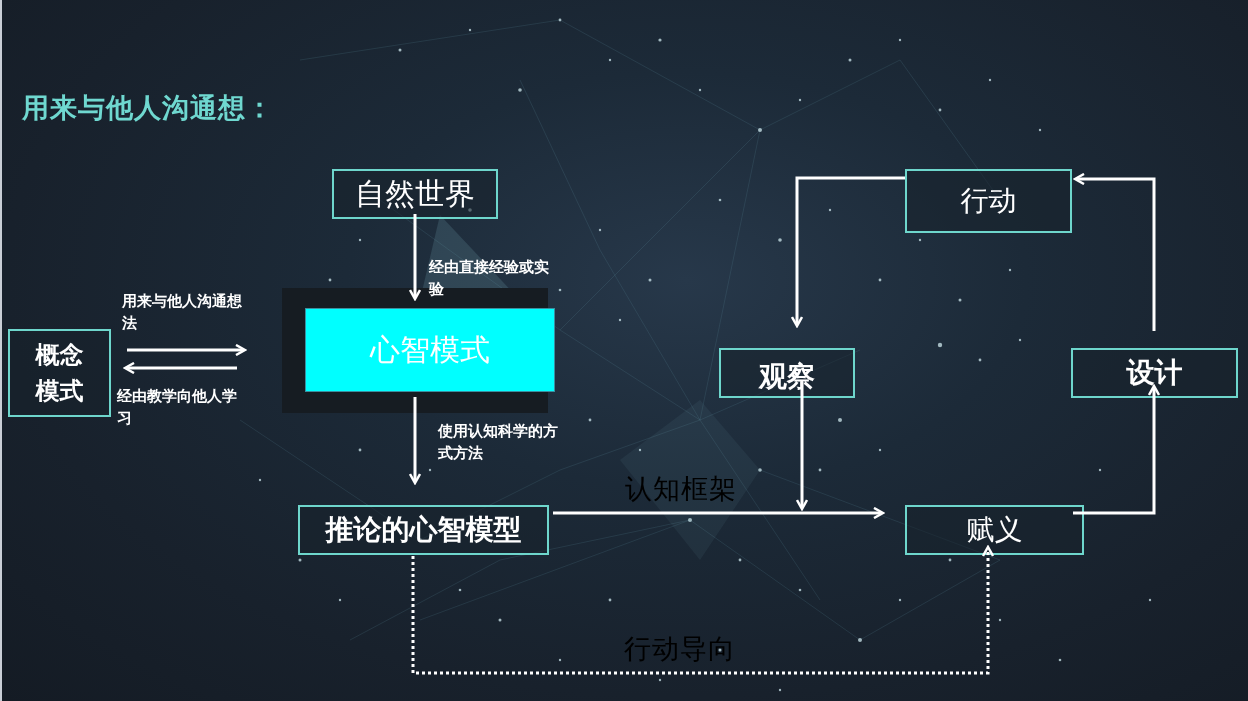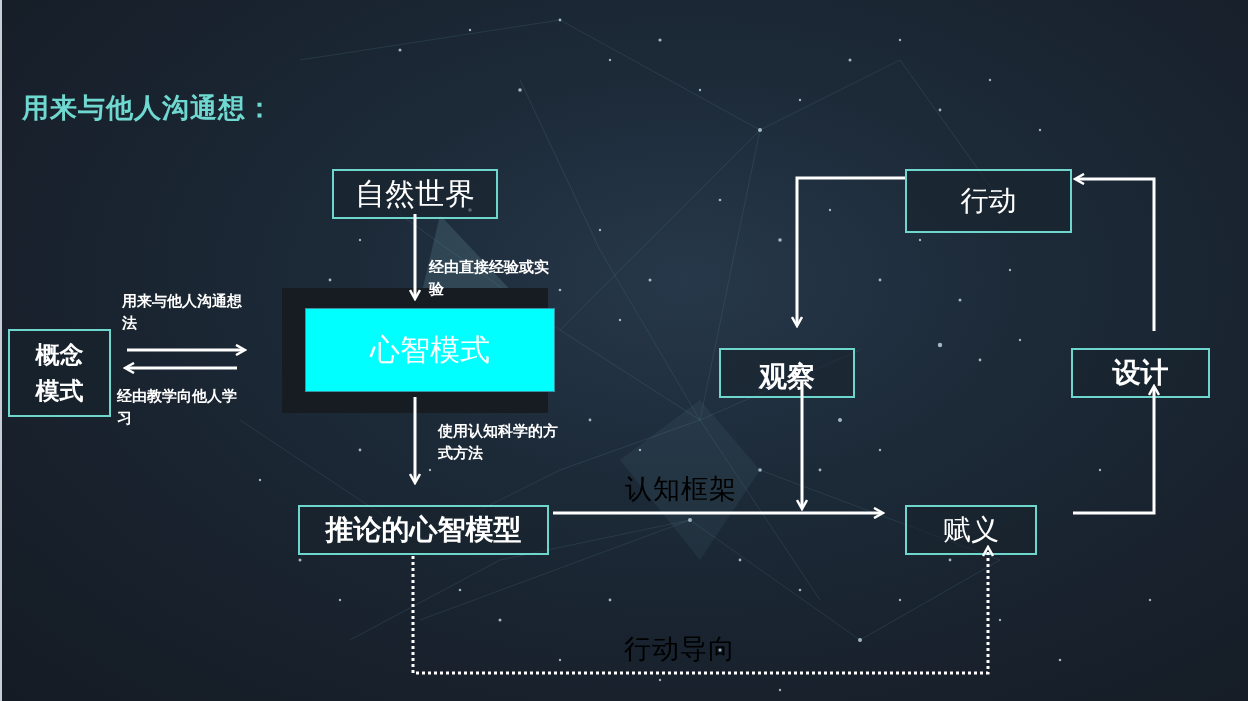--- a/index.html
+++ b/index.html
@@ -141,25 +141,25 @@
 </div>
 
 <div class="box" style="left:905px; top:152px; width:167px; height:64px; font-weight:normal;">
   <span>行动</span>
 </div>
 
 <div class="box" style="left:719px; top:331px; width:136px; height:50px;align-items:flex-end;">
   <span>观察</span>
 </div>
 
-<div class="box" style="left:1071px; top:331px; width:139px; height:50px;">
+<div class="box" style="left:1071px; top:331px; width:167px; height:50px;">
   <span>设计</span>
 </div>
 
-<div class="box" style="left:905px; top:488px; width:132px; height:50px; font-weight:normal;">
+<div class="box" style="left:905px; top:488px; width:179px; height:50px; font-weight:normal;">
   <span>赋义</span>
 </div>
 
 <svg class="connectors" viewBox="0 0 1248 701">
   <defs>
     <marker id="arr" markerWidth="12" markerHeight="12" refX="9" refY="6" orient="auto" markerUnits="userSpaceOnUse">
       <path d="M1 1 L10 6 L1 11" fill="none" stroke="#fff" stroke-width="2.5"></path>
     </marker>
   </defs>
   <g stroke="#fff" stroke-width="3" fill="none">

